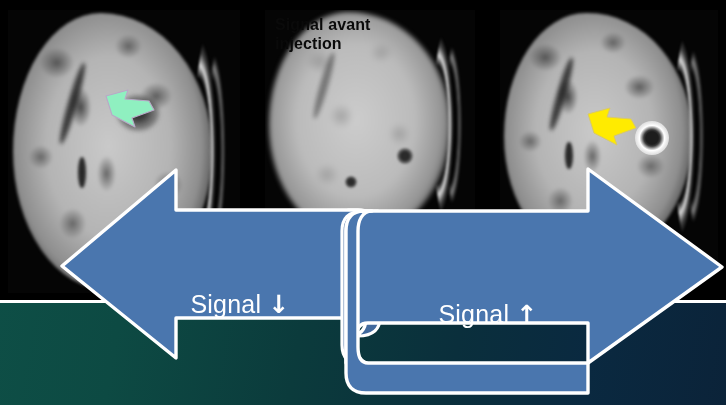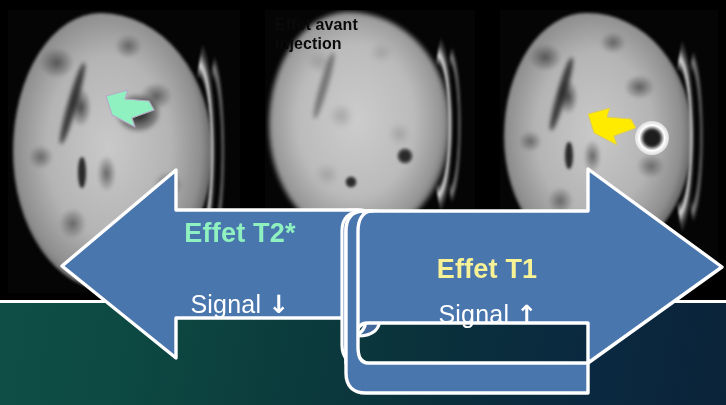--- a/index.html
+++ b/index.html
@@ -258,21 +258,21 @@
                radial-gradient(ellipse 11% 9% at 40% 46%, rgba(115,115,115,.42), transparent 62%),
                radial-gradient(ellipse 10% 8% at 72% 54%, rgba(118,118,118,.40), transparent 62%),
                radial-gradient(ellipse 11% 8% at 32% 72%, rgba(120,120,120,.40), transparent 62%),
                radial-gradient(ellipse 60% 62% at 48% 48%, #cccccc 0%, #bbbbbb 54%, #949494 80%, #4d4d4d 93%, #121212 100%);"></div>
         <div class="fissure" style="opacity:.55;"></div>
         <div class="lesion-dot"></div>
         <div class="lesion-dot small"></div>
         <div class="skull-rim"></div>
         <div class="skull-rim-2"></div>
       </div>
-      <div class="panel-caption">Effet avant
+      <div class="panel-caption">Signal avant
 injection</div>
     </div>
 
     <div class="mri mri-right">
       <div class="brain">
         <div class="brain-body"></div>
         <div class="fissure"></div>
         <div class="fissure-2"></div>
         <div class="lesion-ring"></div>
         <div class="skull-rim"></div>
@@ -338,25 +338,23 @@
                C8 180 14 188 28 188
                L250 188
                L250 158
                L30 158
                C22 158 20 150 20 142
                L20 26
                C20 16 24 6 34 6 Z" fill="#4a76ae" stroke="#ffffff" stroke-width="3.4" stroke-linejoin="round"></path>
     </svg>
   </div>
 
-  <div class="arrow-text arrow-title t2-title txt-t2-title">Effet T2*</div>
   <div class="arrow-text arrow-sub txt-t2-sub">
     <span>Signal</span>
     <span class="glyph">↓</span>
   </div>
 
-  <div class="arrow-text arrow-title t1-title txt-t1-title">Effet T1</div>
   <div class="arrow-text arrow-sub txt-t1-sub">
     <span>Signal</span>
     <span class="glyph">↑</span>
   </div>
 
 </div>
 
 </body></html>

